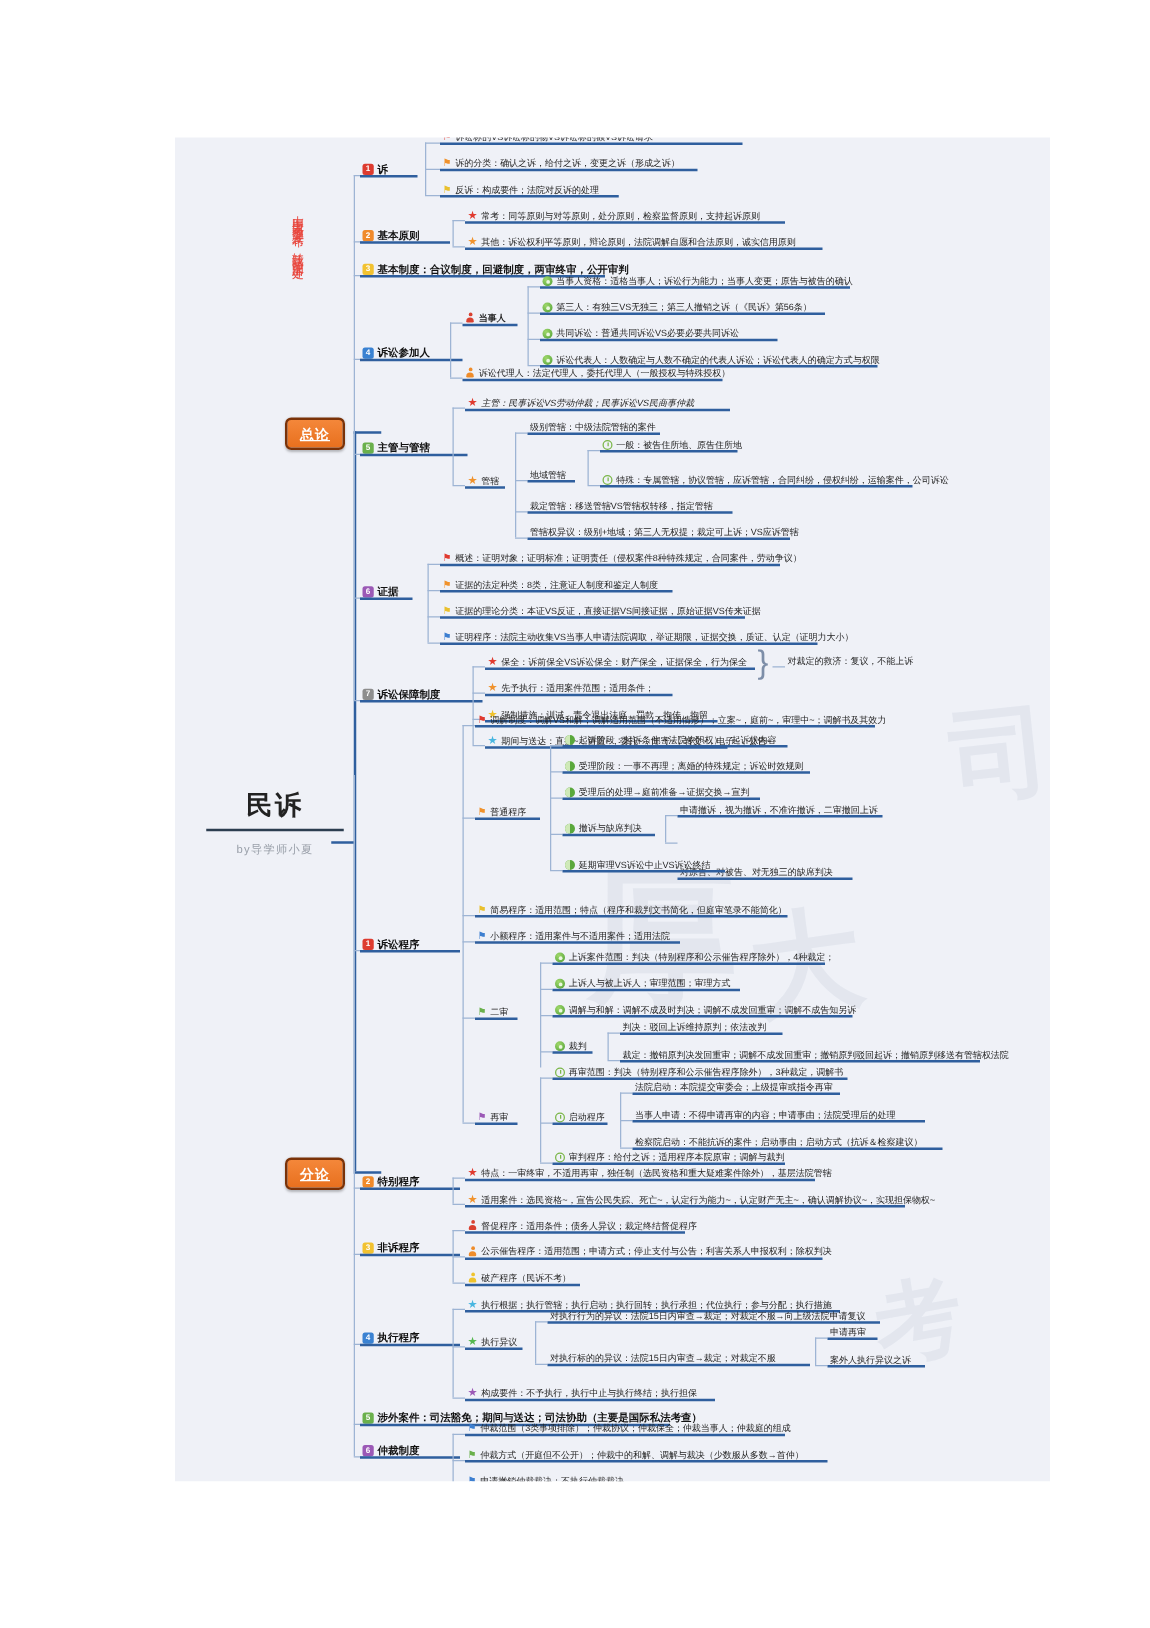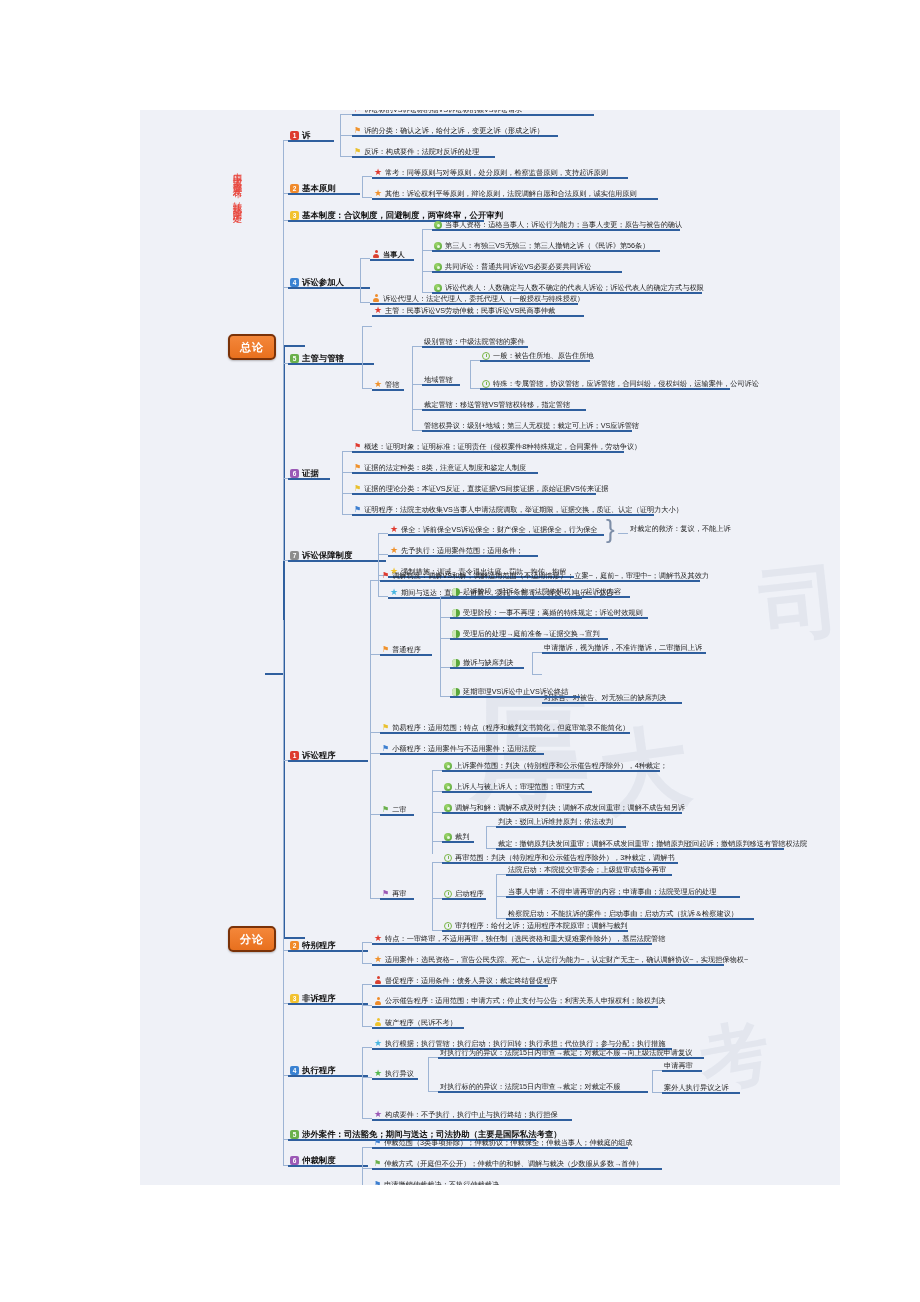--- a/index.html
+++ b/index.html
@@ -22,21 +22,21 @@
   .vert-note{position:absolute;left:92px;top:55px;font-size:9.5px;color:#e8453c;
     writing-mode:vertical-rl;text-orientation:upright;letter-spacing:2px;line-height:1.1;white-space:nowrap;}
 
   
   .spine{position:absolute;background:#2f5f9e;width:2px;}
   .spine-h{position:absolute;background:#2f5f9e;height:2px;}
 
   
   .grp{position:absolute;width:44px;height:22px;background:linear-gradient(#f4873a,#e8701e);
     border:2px solid #7a3208;border-radius:5px;color:#fff;font-size:11px;font-weight:bold;
-    display:flex;align-items:center;justify-content:center;letter-spacing:1px;box-shadow:0 1px 2px rgba(0,0,0,.25);}
+    display:flex;align-items:center;justify-content:center;letter-spacing:1px;box-shadow:0 1px 2px rgba(0,0,0,.25);text-decoration:underline;}
 
   
   .node{position:absolute;white-space:nowrap;font-size:7.2px;color:#1d1d1d;line-height:1.05;
     padding:0 2px 2px 2px;}
   .node .t{display:inline-block;vertical-align:middle;}
   .ul{position:absolute;left:0;bottom:0;height:2px;background:#2f5f9e;}
 
   
   .badge{display:inline-block;width:9px;height:9px;border-radius:2px;color:#fff;font-size:6.5px;
     line-height:9px;text-align:center;font-weight:bold;margin-right:3px;vertical-align:middle;}
@@ -72,20 +72,25 @@
 <body>
 
 <div id="page">
   <div id="canvas">
 
     <div class="wm wm1">厚</div>
     <div class="wm wm2">大</div>
     <div class="wm wm3">司</div>
     <div class="wm wm4">考</div>
 
+    <div id="root">
+      <div class="root-title">民诉</div>
+      <div class="root-rule"></div>
+      <div class="root-sub">by导学师小夏</div>
+    </div>
     <div class="vert-note">由厚大司考整理发布，转载请注明出处！</div>
 
     <div class="h" style="left:125px;top:563px;width:18px;background:#2f5f9e;height:2px;"></div>
     <div class="spine" style="left:143px;top:235px;height:592px;"></div>
     <div class="spine-h" style="left:143px;top:235px;width:22px;"></div>
     <div class="spine-h" style="left:143px;top:827px;width:22px;"></div>
 
     <div class="grp" style="left:88px;top:224px;">总论</div>
     <div class="grp" style="left:88px;top:816px;">分论</div>
 
@@ -181,21 +186,21 @@
 
     <div class="h" style="left:143px;top:253px;width:14px;"></div>
     <div class="node" style="left:148px;top:244px;">
       <span class="badge b-grn">5</span><span class="lbl-b">主管与管辖</span>
       <div class="ul" style="width:86px;"></div>
     </div>
     <div class="v" style="left:222px;top:216px;height:62px;"></div>
     <div class="h" style="left:222px;top:216px;width:10px;"></div>
     <div class="h" style="left:222px;top:278px;width:10px;"></div>
 
-    <div class="node" style="left:232px;top:196px;">
+    <div class="node" style="left:232px;top:208px;font-style:italic;">
       <span class="mk star st-red">★</span><span class="t">主管：民事诉讼VS劳动仲裁；民事诉讼VS民商事仲裁</span>
       <div class="ul" style="width:212px;"></div>
     </div>
 
     <div class="node" style="left:232px;top:270px;">
       <span class="mk star st-org">★</span><span class="t">管辖</span>
       <div class="ul" style="width:32px;"></div>
     </div>
     <div class="v" style="left:272px;top:236px;height:84px;"></div>
     <div class="h" style="left:272px;top:236px;width:10px;"></div>

